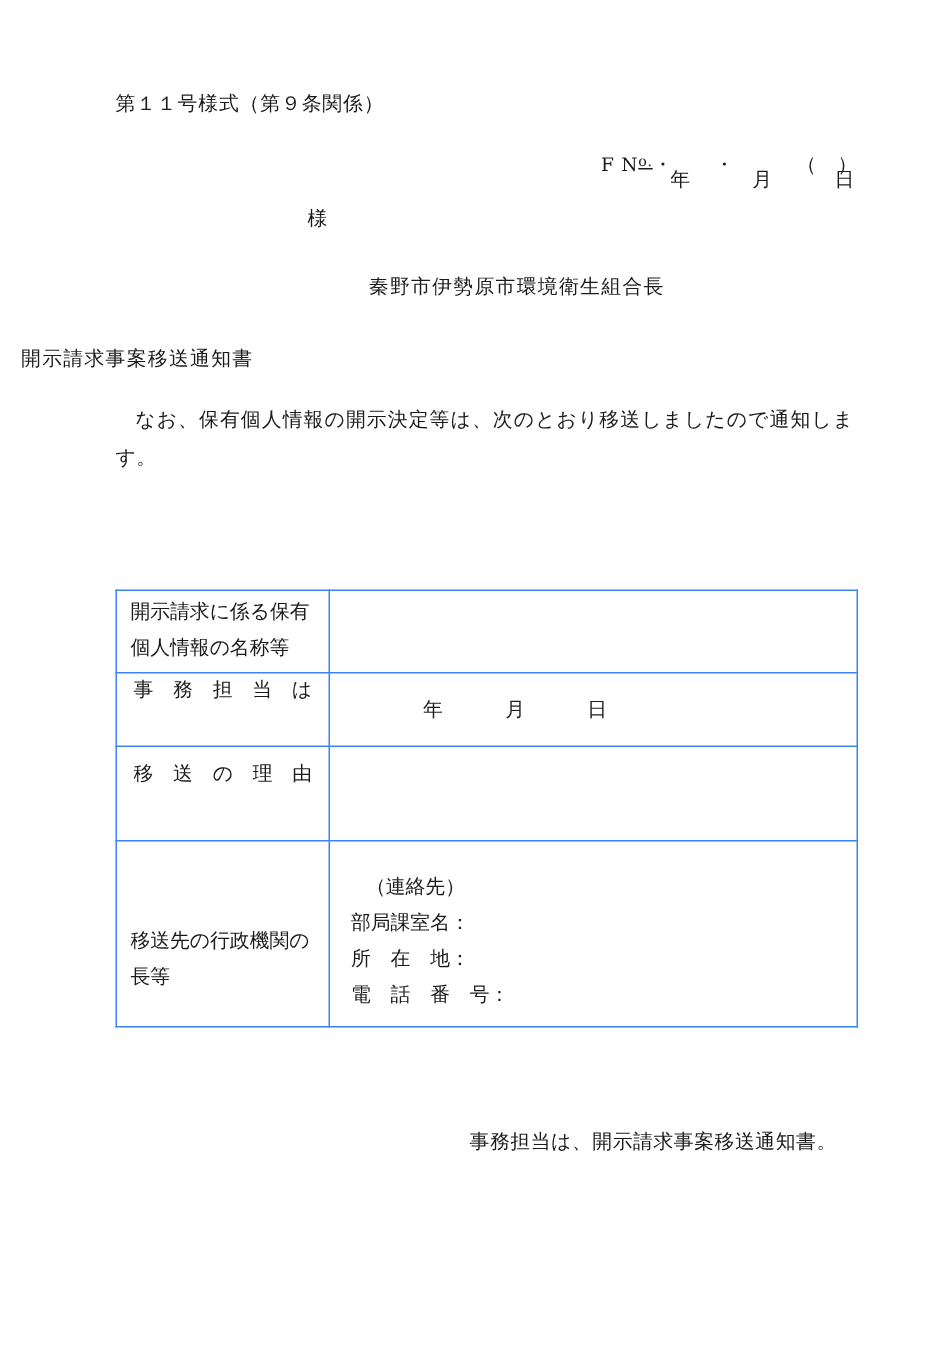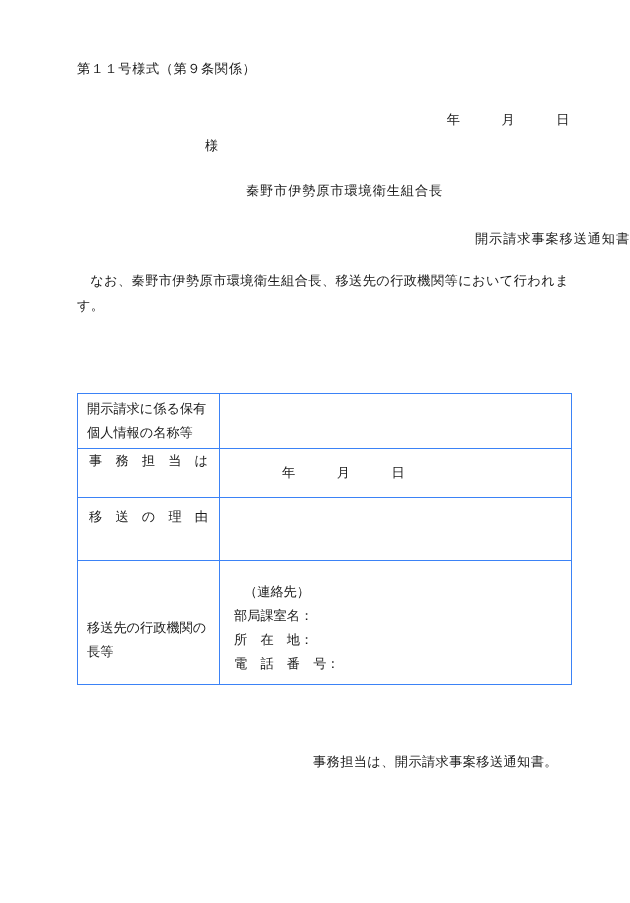--- a/index.html
+++ b/index.html
@@ -76,21 +76,21 @@
     letter-spacing: 0.9px;
     padding-left: 14px;
     margin-left: 45px;
   }
 
   .doc-title {
     position: absolute;
     left: 0;
     right: 0;
     top: 230px;
-    text-align: right;
+    text-align: left;
     letter-spacing: 0.9px;
     padding-left: 14px;
   }
 
   
   .body-block {
     position: absolute;
     left: 77px;
     top: 268px;
     width: 492px;
@@ -200,31 +200,34 @@
     white-space: pre;
   }
 </style>
 </head>
 <body>
 
 <div class="page">
 
   <div class="form-no">第１１号様式（第９条関係）</div>
 
+  <div class="fno-line">
+    <span class="fno-label">F N</span><span class="fno-sup">o.</span><span>・　　・　　　（　）</span>
+  </div>
 
   <div class="date-line-top">年　　　月　　　日</div>
 
   <div class="addressee">様</div>
 
   <div class="issuer">秦野市伊勢原市環境衛生組合長</div>
 
   <div class="doc-title">開示請求事案移送通知書</div>
 
   <div class="body-block">
-    <p class="p-indent">なお、秦野市伊勢原市環境衛生組合長、移送先の行政機関等において行われます。</p>
+    <p class="p-indent">なお、保有個人情報の開示決定等は、次のとおり移送しましたので通知します。</p>
   </div>
 
   <table class="form-table">
     <tbody>
       <tr class="row-1">
         <td class="col-label">
           <div class="label-2line">
             <div>開示請求に係る保有</div>
             <div>個人情報の名称等</div>
           </div>

